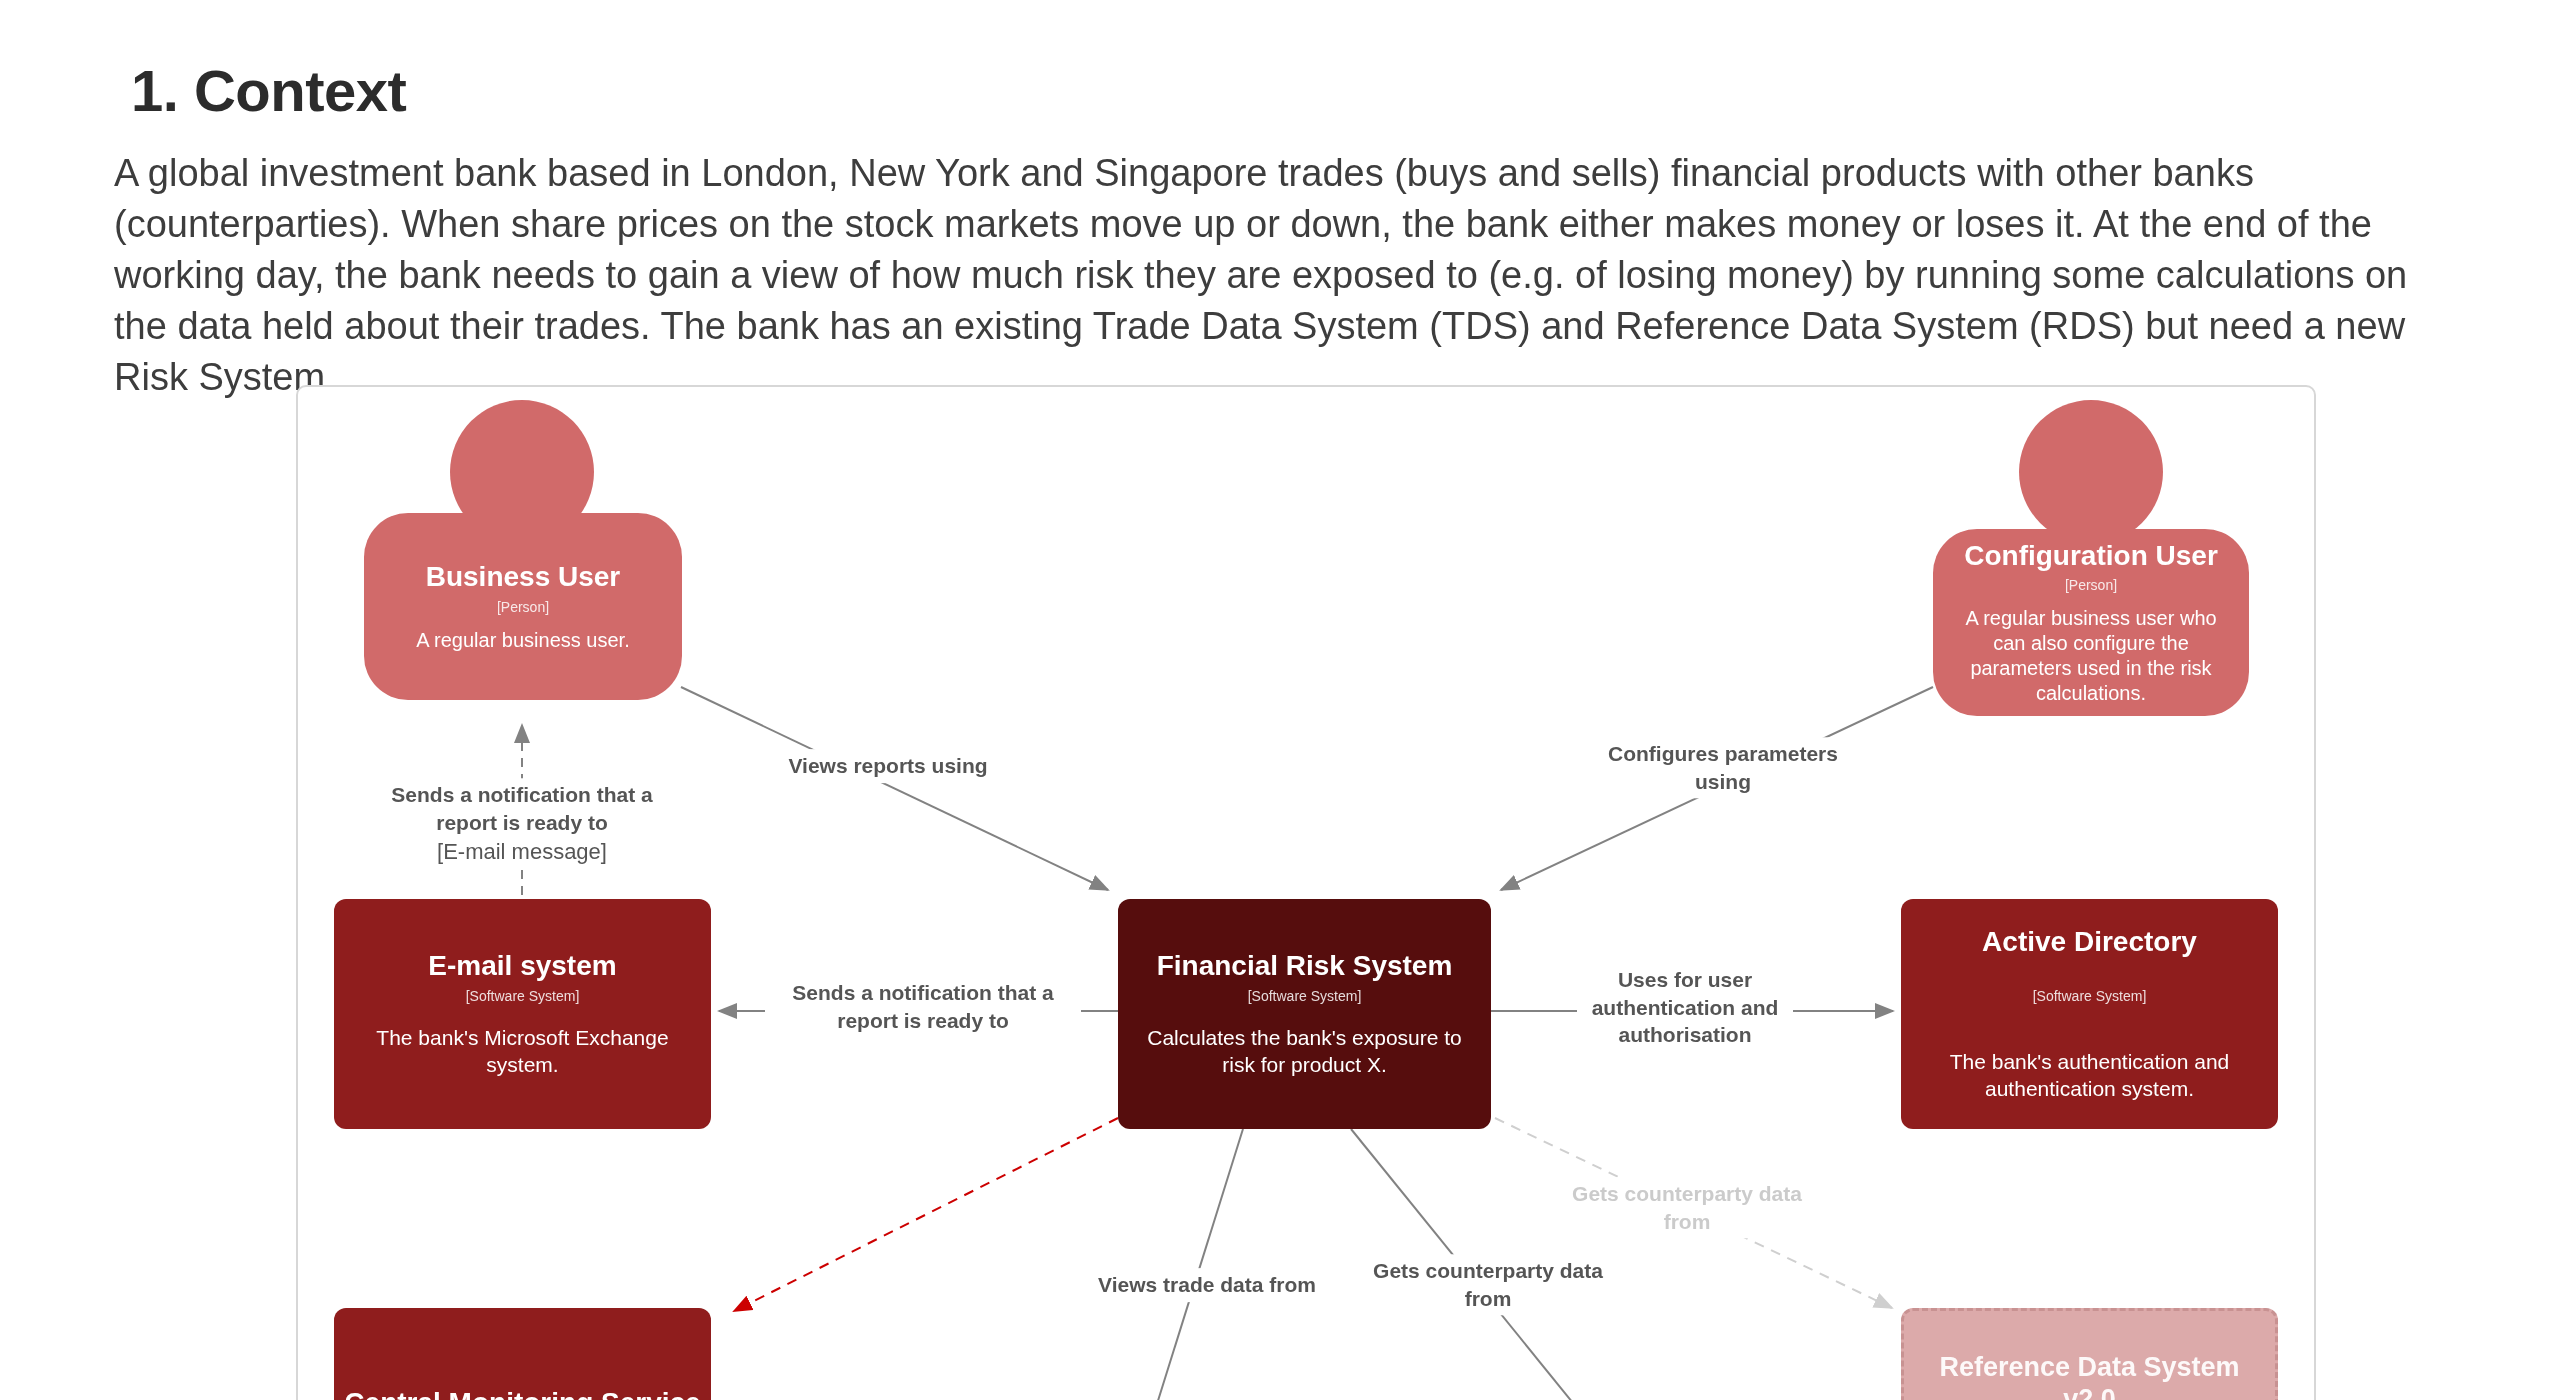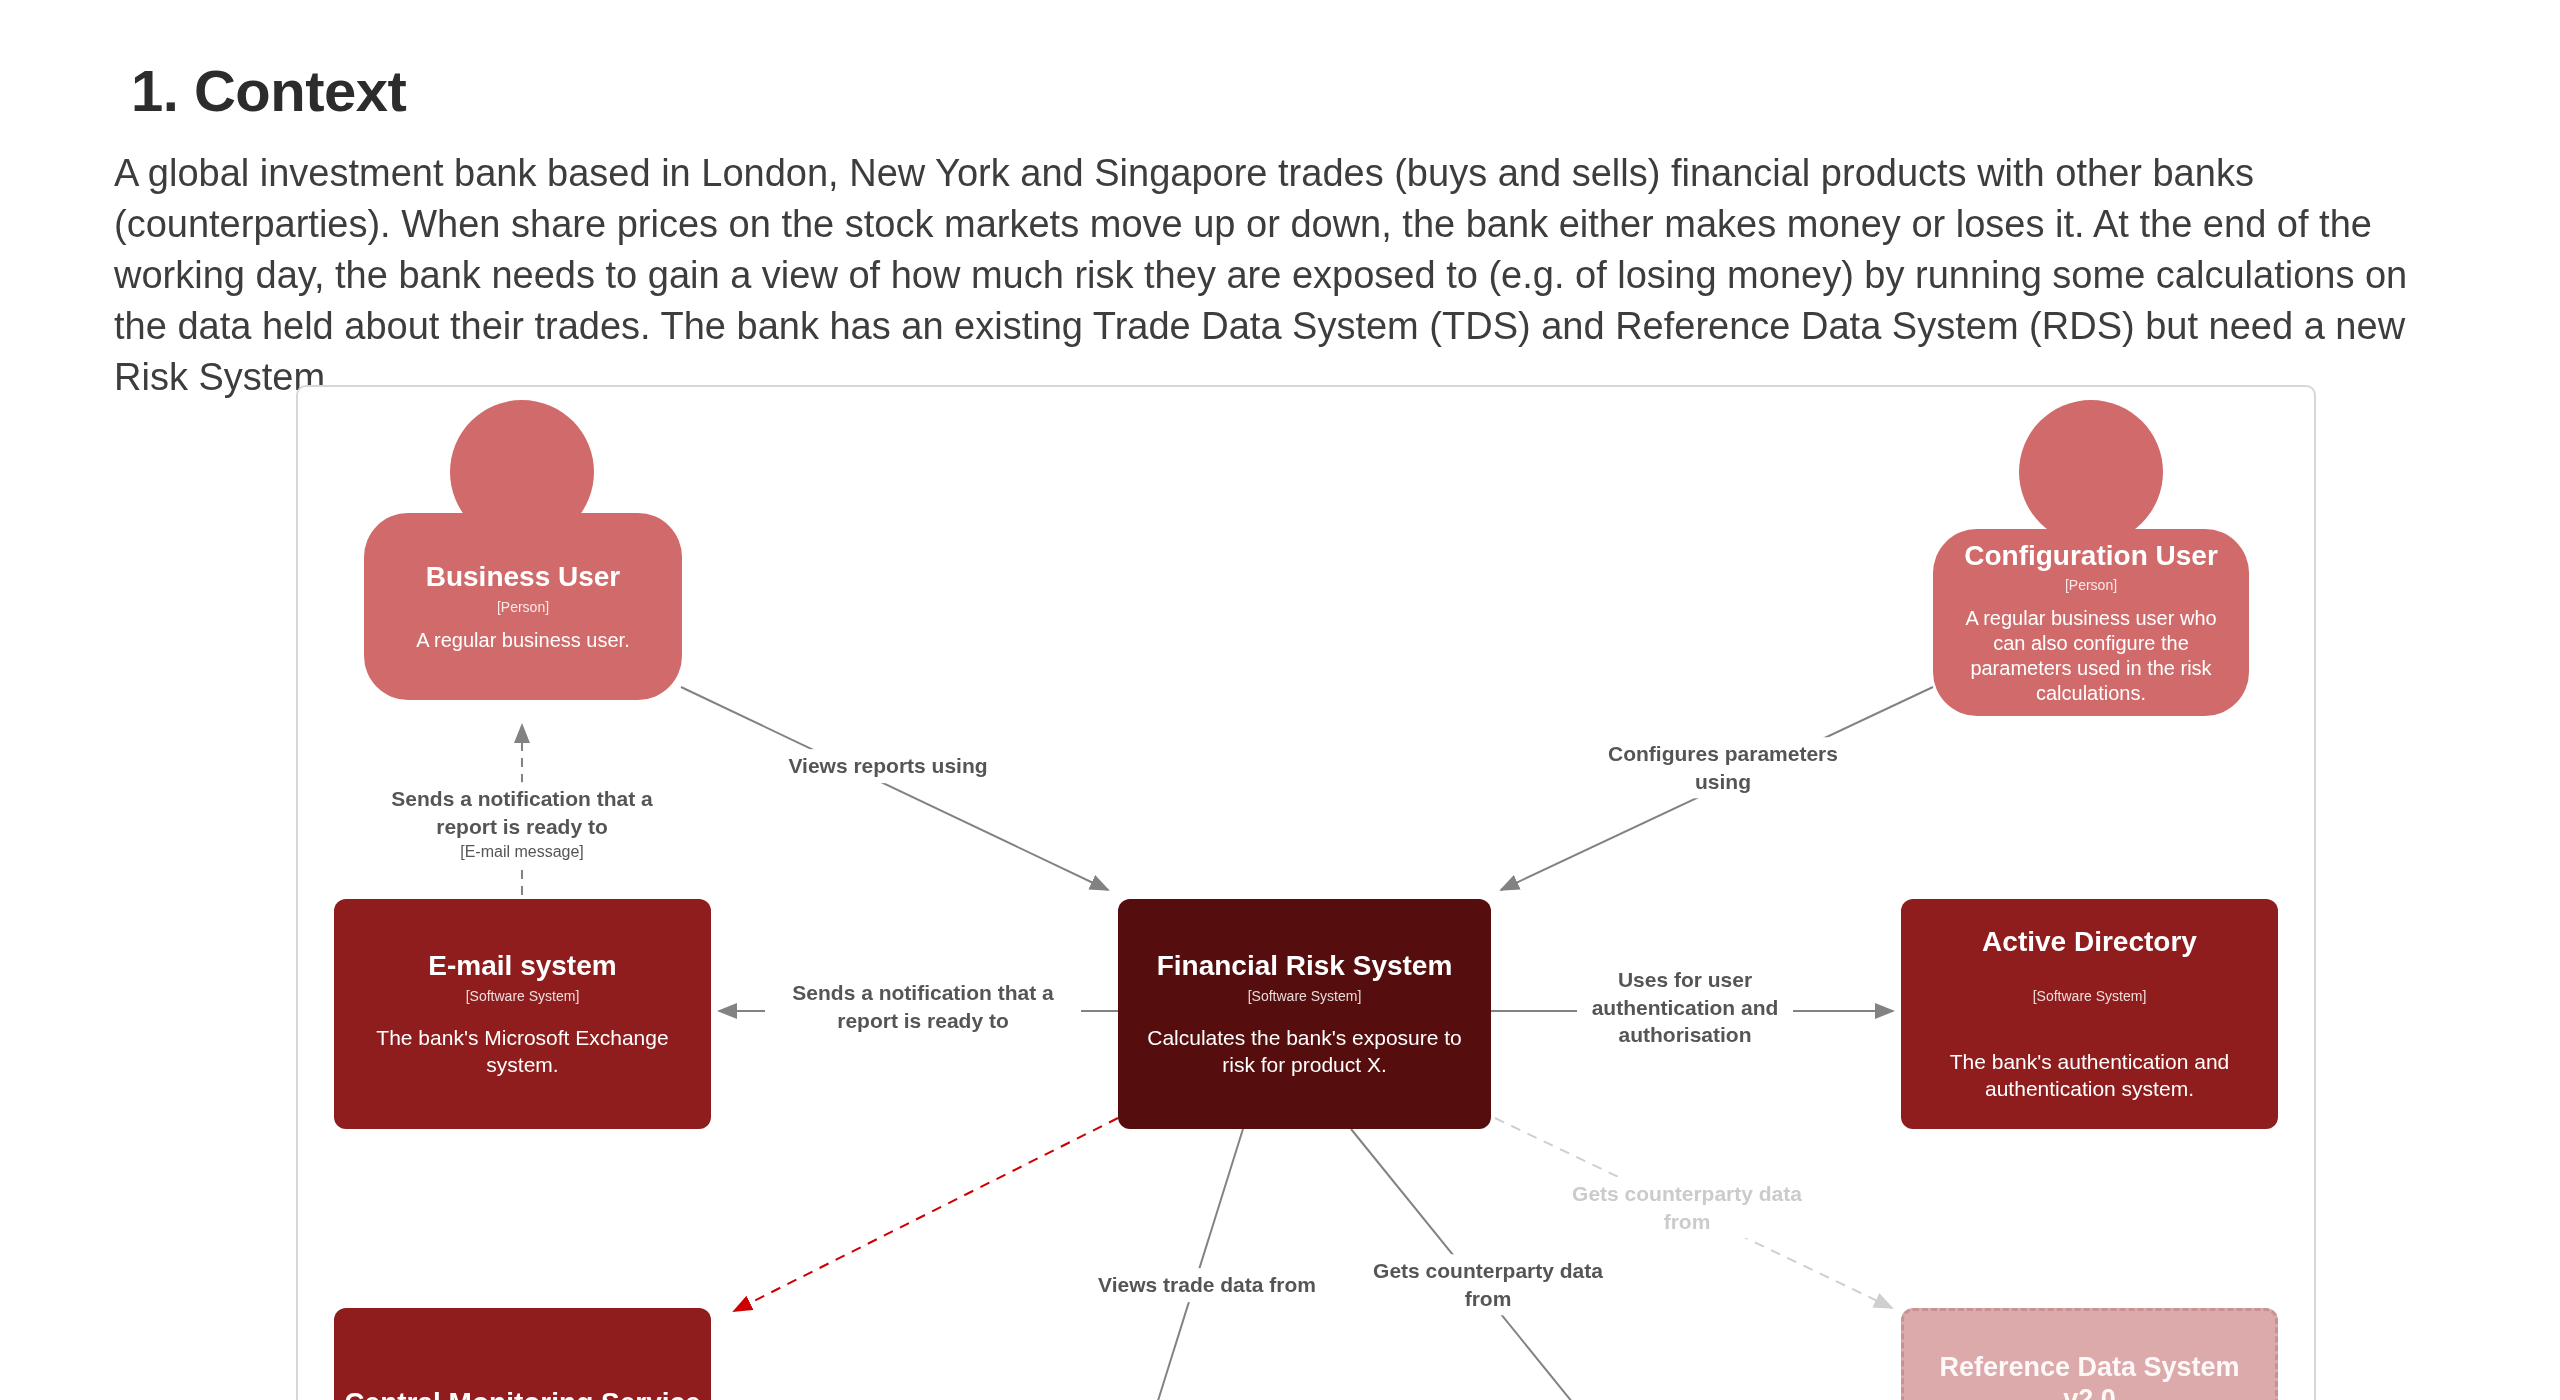--- a/index.html
+++ b/index.html
@@ -44,21 +44,21 @@
     color: rgba(255,255,255,0.93);
   }
   .faded .t { font-size: 27px; }
 
   .elabel {
     position: absolute; transform: translate(-50%, -50%);
     text-align: center; font-size: 21px; font-weight: 700;
     color: var(--edge-label, #555555); background: #fff;
     padding: 3px 8px; line-height: 1.32;
   }
-  .elabel .tech { font-size: 16px; font-weight: 400; margin-top: 1px; }
+  .elabel .tech { font-size: 22px; font-weight: 400; margin-top: 1px; }
   .elabel.nowrap { white-space: nowrap; }
   .elabel.alert { color: var(--alert, #cc0000); }
   .elabel.dim { color: var(--faded-edge, #cbcbcb); }
 </style>
 </head>
 <body>
 
 <div class="page">
 
   <h1 class="page-title">1. Context</h1>

